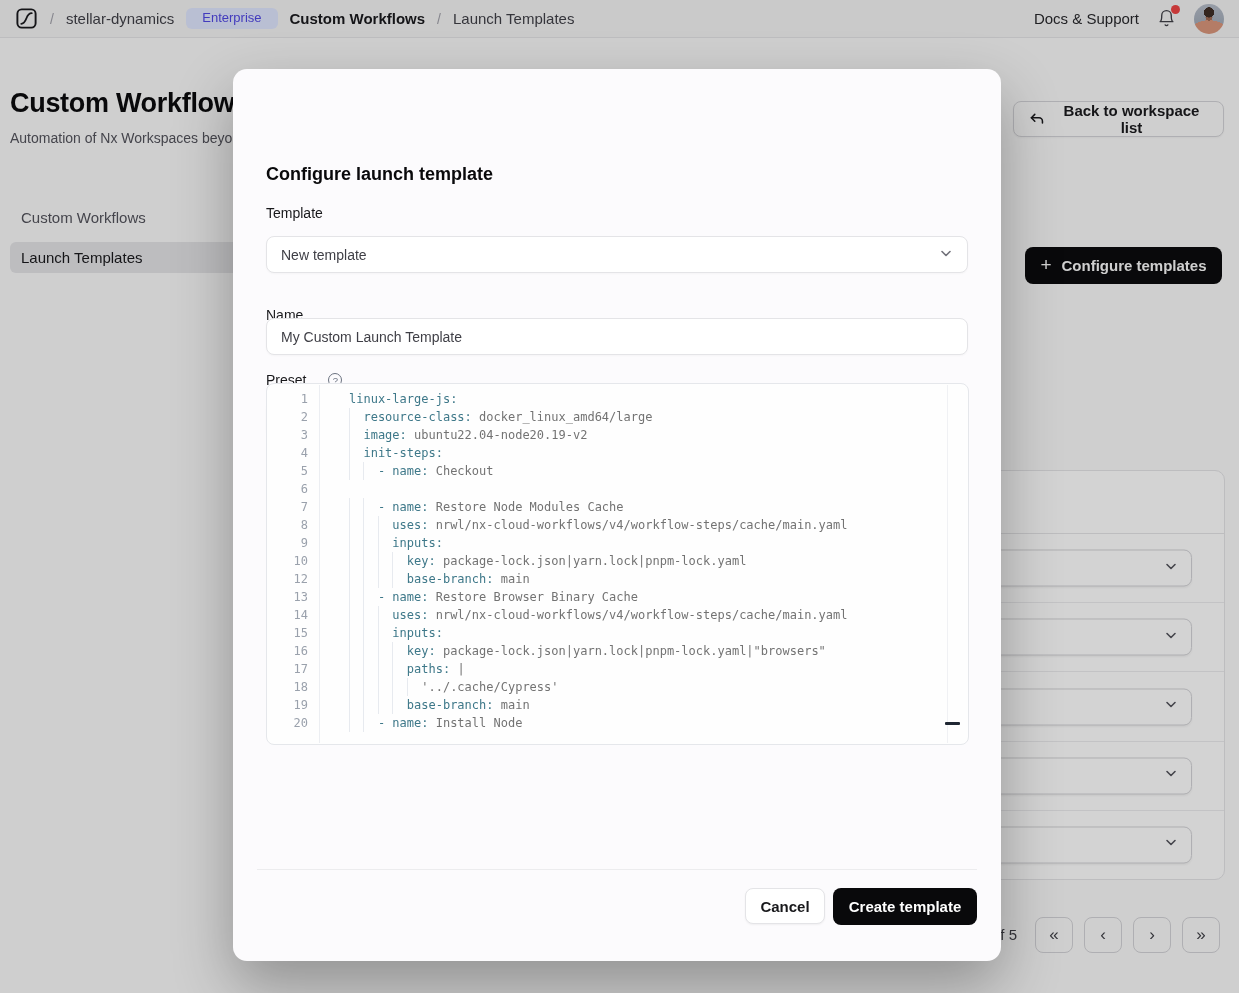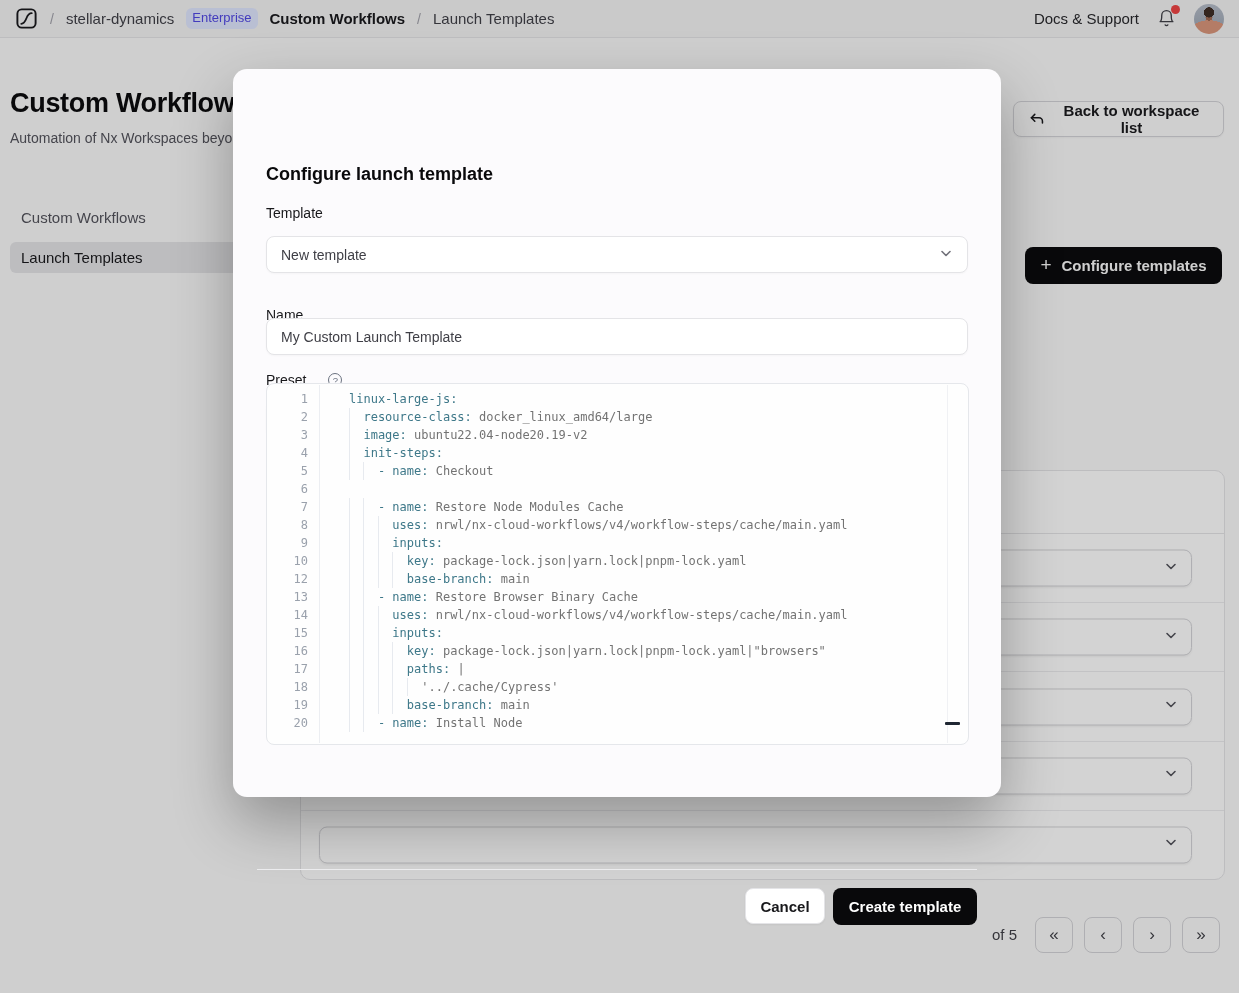--- a/index.html
+++ b/index.html
@@ -10,21 +10,21 @@
   .topnav{position:absolute;left:0;top:0;width:1239px;height:38px;background:#f4f4f5;
     border-bottom:1px solid #e4e4e7;display:flex;align-items:center;justify-content:space-between;
     padding:0 15px;box-sizing:border-box;z-index:1;}
   .nav-left{display:flex;align-items:center;gap:12px;font-size:15px;color:#3f3f46;}
   .nav-right{display:flex;align-items:center;gap:18px;font-size:15px;color:#27272a;}
   .logo{display:flex;align-items:center;}
   .slash{color:#a1a1aa;font-size:14px;}
   .crumb{white-space:nowrap;cursor:pointer;}
   .crumb.section{font-weight:600;color:#18181b;}
   .badge{background:#e0e7ff;color:#4f46e5;font-size:13px;font-weight:500;
-    padding:3px 6px;border-radius:6px;line-height:1.1;}
+    padding:3px 16px;border-radius:6px;line-height:1.1;}
   .bell{position:relative;display:flex;align-items:center;cursor:pointer;}
   .dot{position:absolute;top:-4px;right:-4px;width:9px;height:9px;border-radius:50%;background:#ef4444;}
   .avatar{width:30px;height:30px;border-radius:50%;cursor:pointer;background:
     radial-gradient(circle at 50% 28%, #3e2d24 0 19%, rgba(0,0,0,0) 20%),
     radial-gradient(circle at 50% 44%, #a06a52 0 15%, rgba(0,0,0,0) 16%),
     radial-gradient(ellipse 62% 38% at 50% 92%, #d9957b 0 99%, rgba(0,0,0,0) 100%),
     linear-gradient(180deg,#b6bdc9,#9aa4b2);}
 
   
   .page-title{position:absolute;left:10px;top:88px;margin:0;font-size:27px;font-weight:700;
@@ -56,21 +56,21 @@
   .row-select .chev{position:absolute;right:12px;top:50%;transform:translateY(-50%);}
 
   .page-info{position:absolute;left:975px;top:926px;width:42px;text-align:right;font-size:15px;color:#3f3f46;}
   .pg-btn{position:absolute;top:917px;width:38px;height:36px;border:1px solid #d4d4d8;border-radius:8px;
     background:#fafafa;color:#3f3f46;font-size:17px;display:flex;align-items:center;justify-content:center;
     cursor:pointer;font-family:inherit;padding:0;}
   .pg-first{left:1035px;} .pg-prev{left:1084px;} .pg-next{left:1133px;} .pg-last{left:1182px;}
 
   
   .overlay{position:absolute;inset:0;background:rgba(9,9,11,0.18);z-index:5;}
-  .modal{position:absolute;left:233px;top:69px;width:768px;height:728px;background:#fcfbfd;
+  .modal{position:absolute;left:233px;top:69px;width:768px;height:892px;background:#fcfbfd;
     border-radius:14px;z-index:10;box-shadow:0 25px 60px rgba(0,0,0,.30);}
   .modal-title{position:absolute;left:33px;top:95px;margin:0;font-size:18px;font-weight:700;color:#09090b;}
   .fld-label{position:absolute;left:33px;font-size:14px;font-weight:500;color:#18181b;}
   .lbl-template{top:136px;} .lbl-name{top:238px;} .label-row{position:absolute;left:33px;top:303px;
     display:flex;align-items:center;gap:22px;}
   .label-row .fld-label{position:static;}
   .help{width:14px;height:14px;border-radius:50%;border:1.2px solid #6b7280;color:#6b7280;font-size:9.5px;
     display:flex;align-items:center;justify-content:center;box-sizing:border-box;cursor:pointer;}
   .sel{position:absolute;left:33px;width:702px;height:37px;background:#fff;border:1px solid #e4e4e7;
     border-radius:8px;box-sizing:border-box;display:flex;align-items:center;padding:0 14px;

